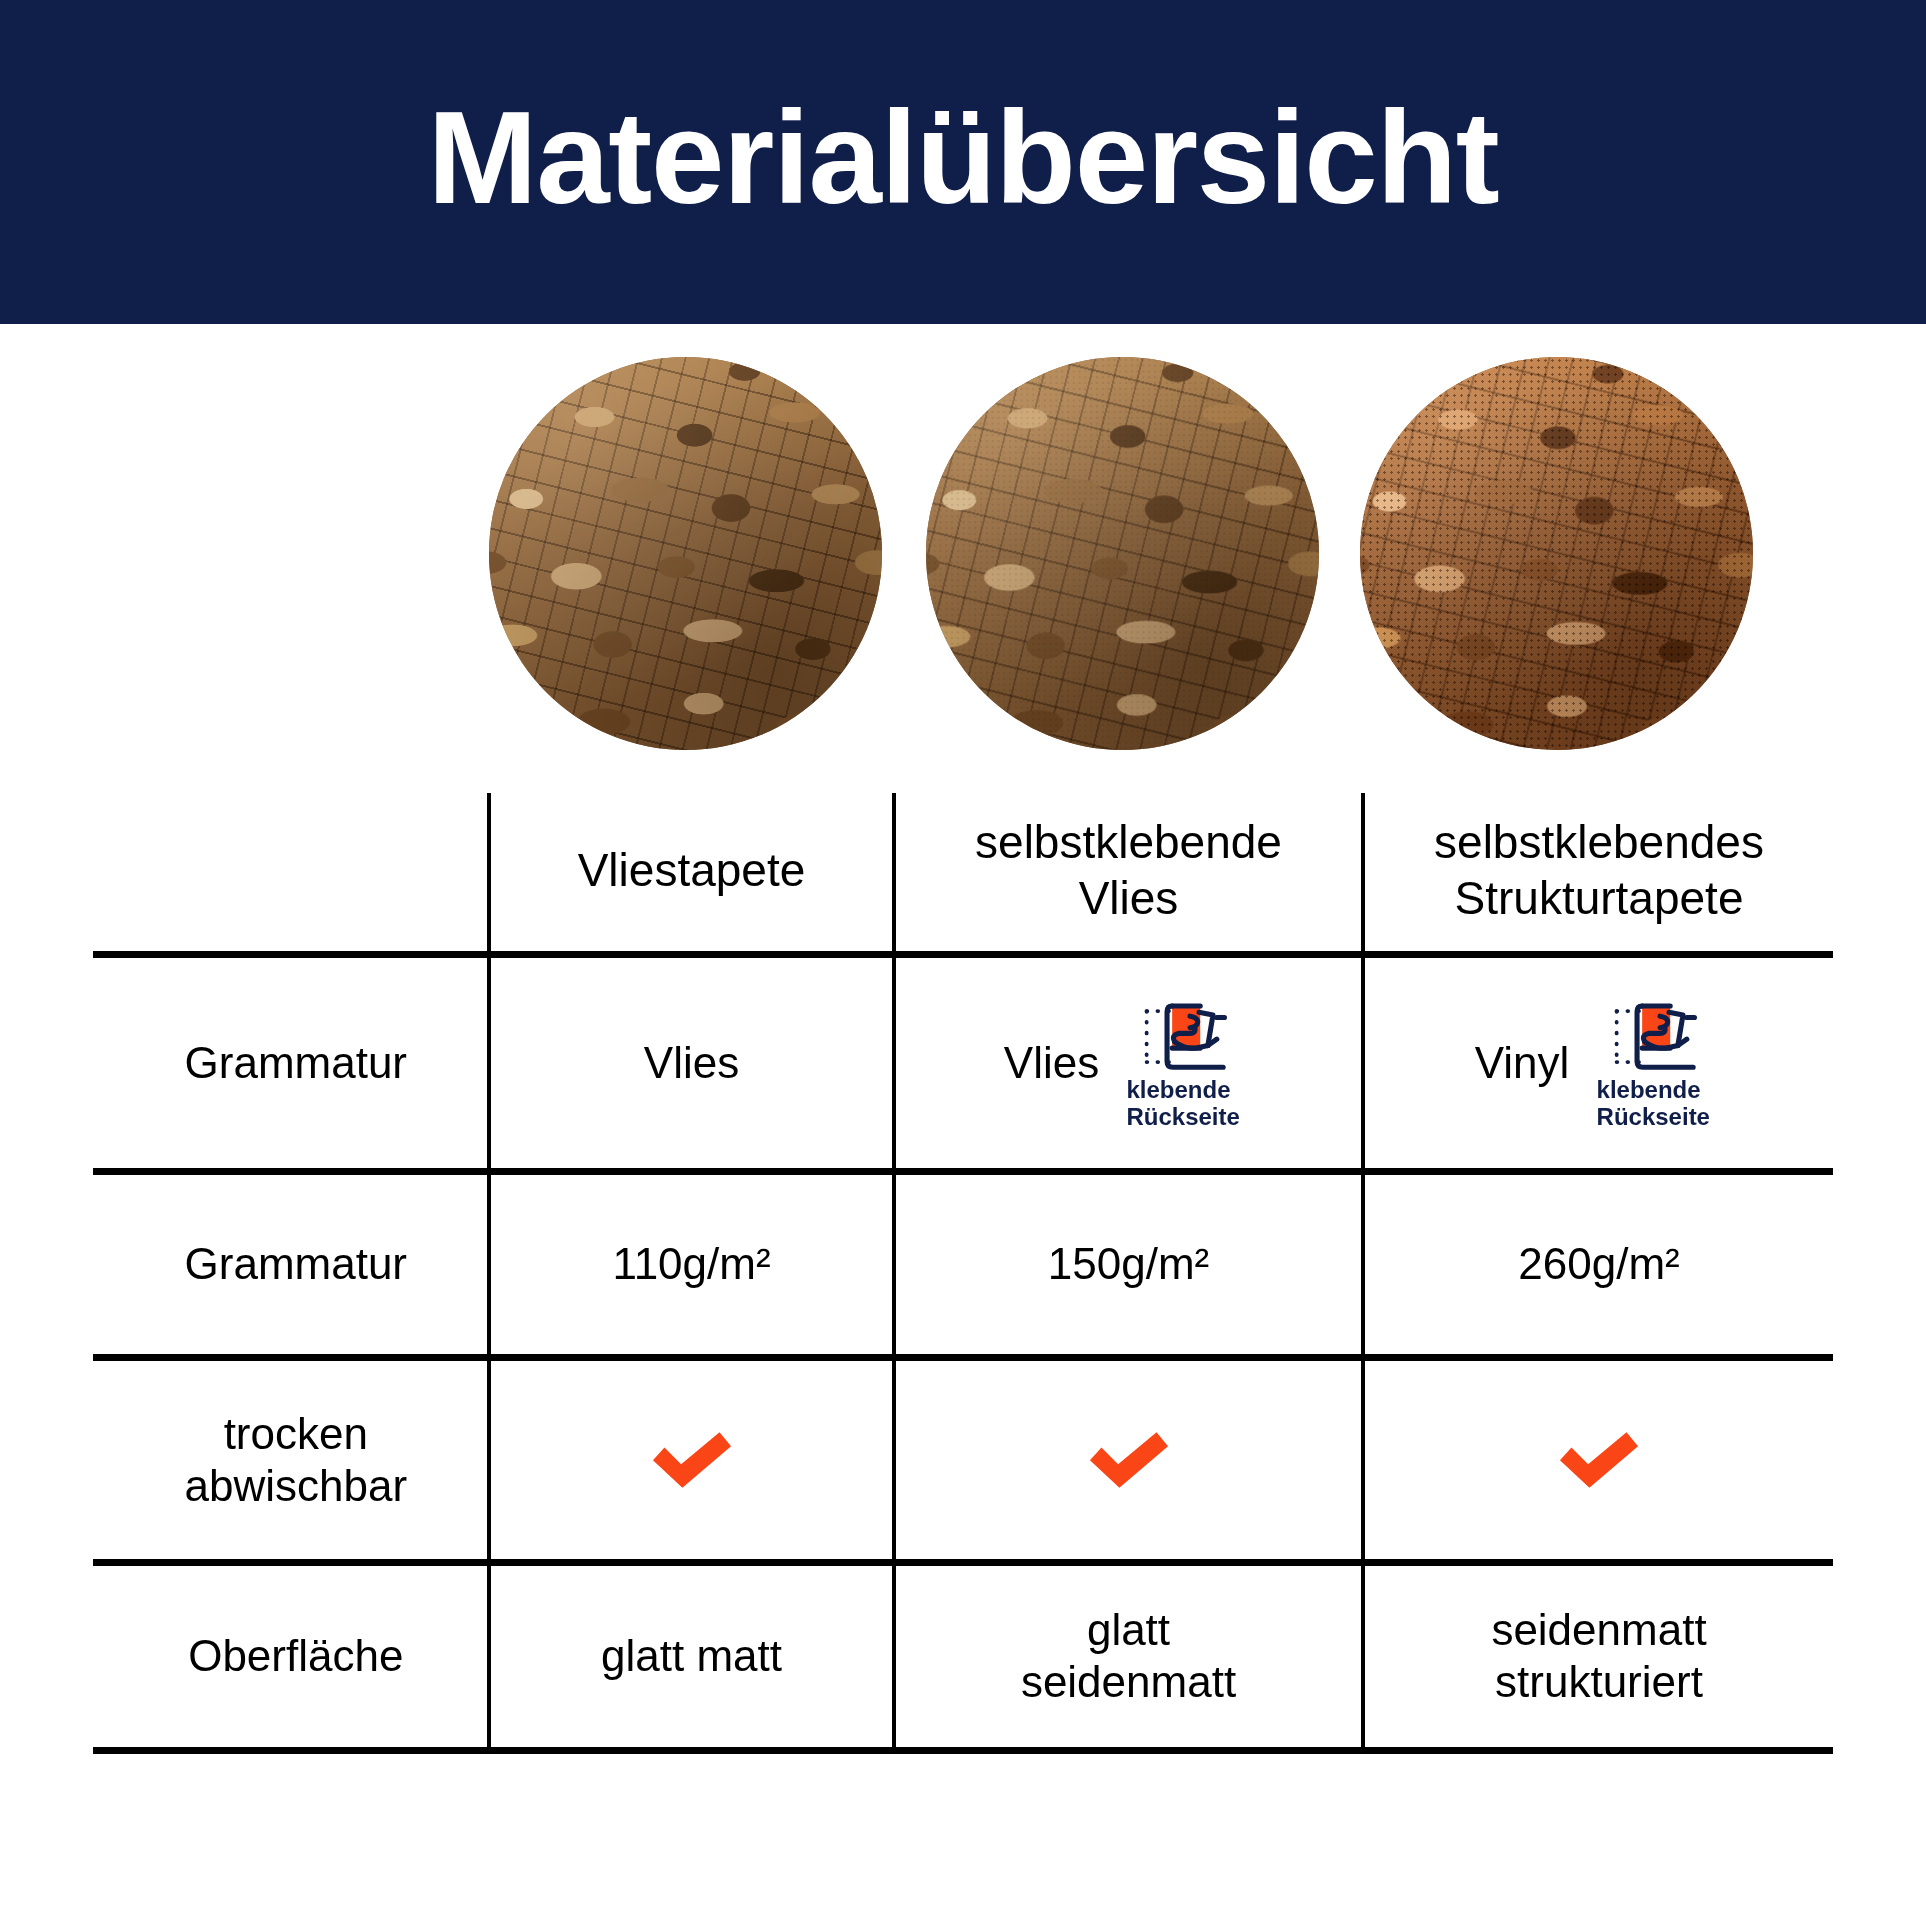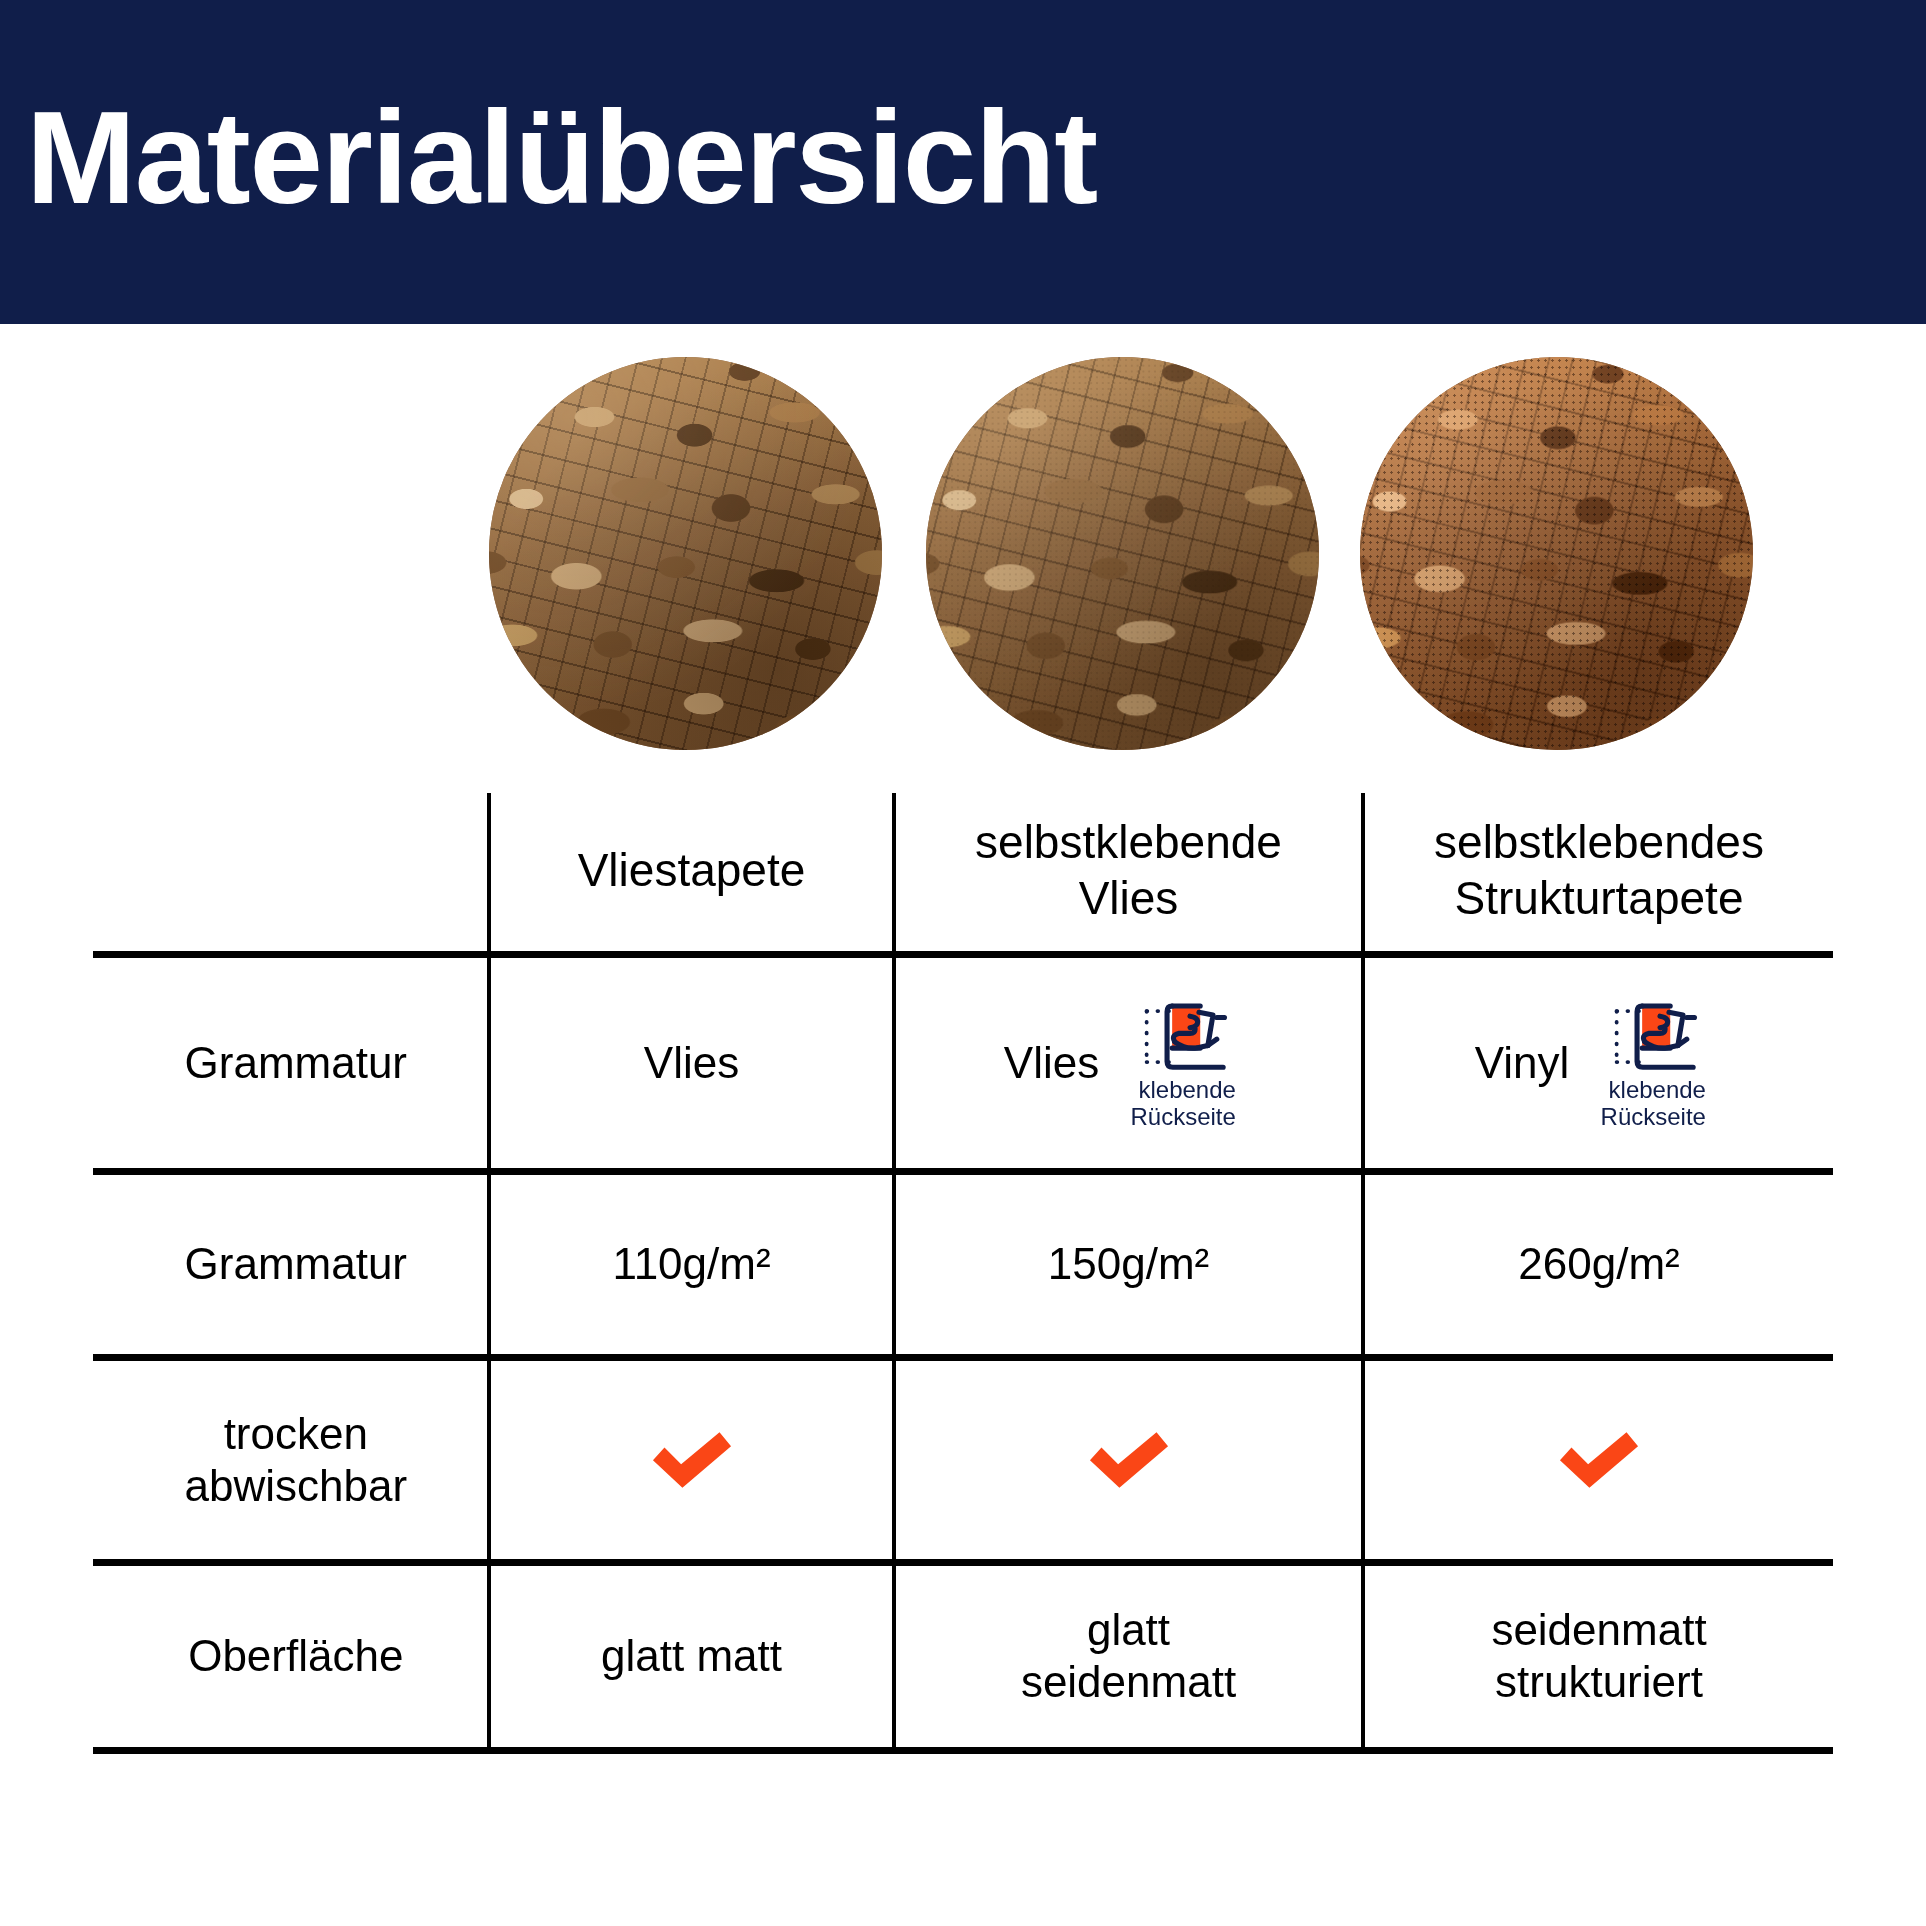--- a/index.html
+++ b/index.html
@@ -24,20 +24,21 @@
   
   .header-banner {
     position: absolute;
     left: 0;
     top: 0;
     width: 1926px;
     height: 324px;
     background: #101e4a;
     display: flex;
     align-items: center;
+    justify-content: center;
   }
   .header-title {
     color: #ffffff;
     font-family: "Liberation Sans", sans-serif;
     font-weight: 700;
     font-size: 132px;
     letter-spacing: -1.3px;
     line-height: 1;
     white-space: nowrap;
     margin: 0;
@@ -207,24 +208,24 @@
     align-items: center;
     width: 140px;
     flex: 0 0 140px;
     transform: translateY(2.6px);
   }
   .glue-badge svg { display: block; }
   .glue-label {
     margin-top: 2.6px;
     color: #101e4a;
     font-family: "Liberation Sans", sans-serif;
-    font-weight: 400;
+    font-weight: 700;
     font-size: 24px;
     line-height: 1.12;
-    text-align: right;
+    text-align: left;
     white-space: nowrap;
   }
 
   
   .check-wrap {
     display: flex;
     align-items: center;
     justify-content: center;
     width: 100%;
   }

